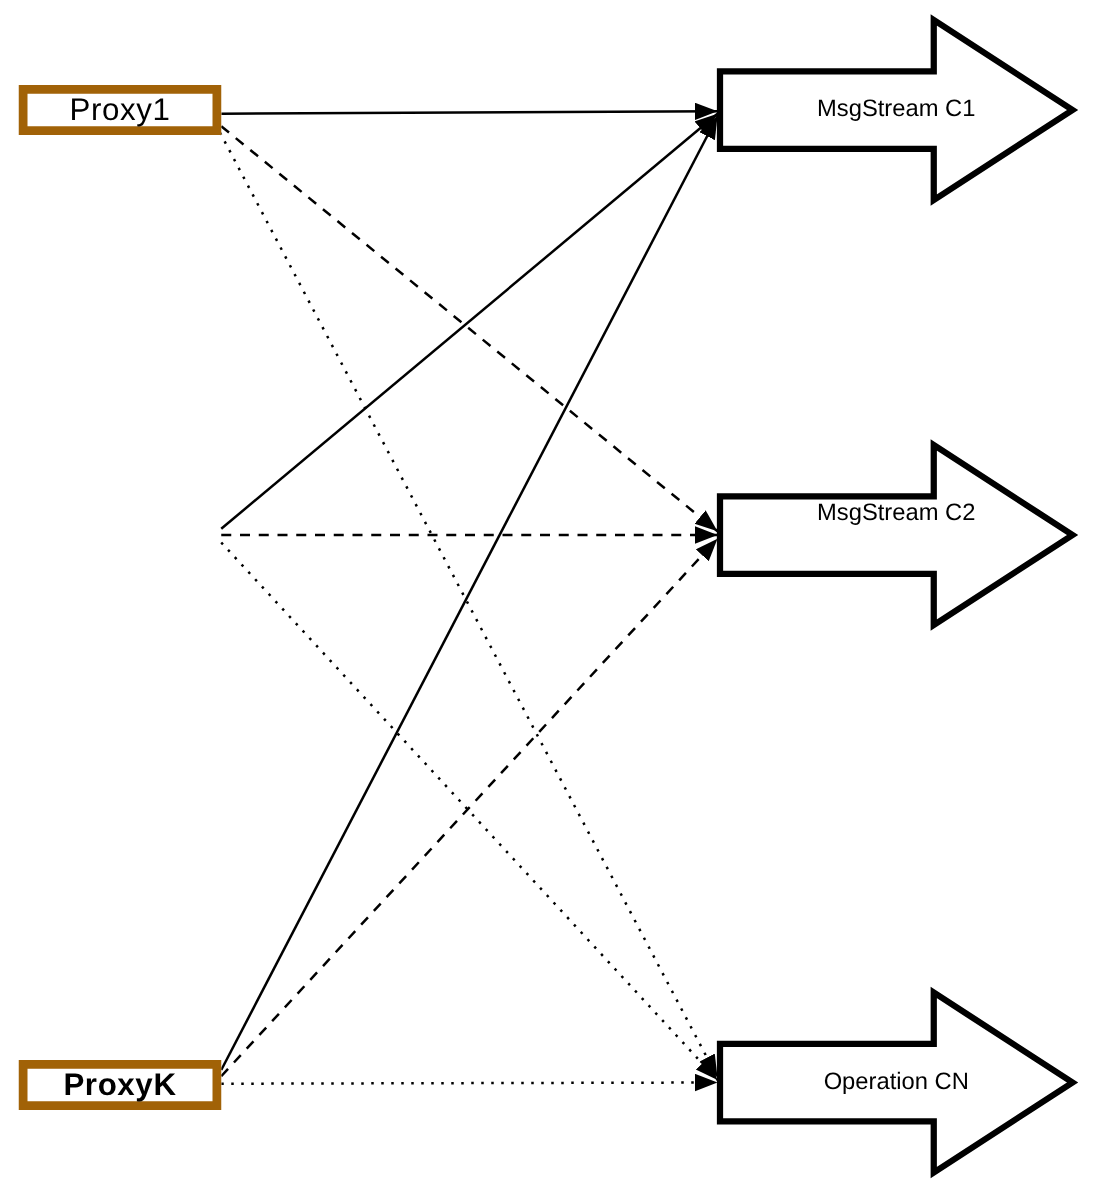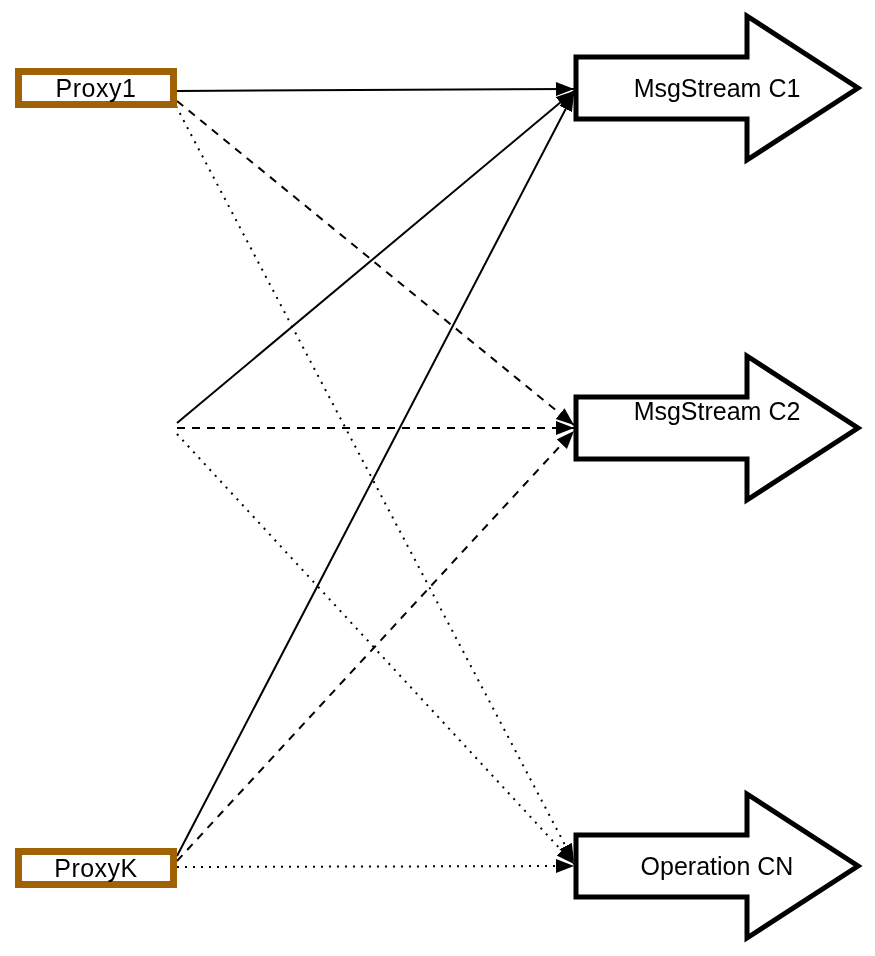--- a/index.html
+++ b/index.html
@@ -42,30 +42,30 @@
     border: 7px solid #a16207;
     background: #ffffff;
     display: flex;
     align-items: center;
     justify-content: center;
     font-size: 25px;
     letter-spacing: 0.5px;
   }
   .proxy-box.p1 { top: 68px; }
   .proxy-box.p2 { top: 408px; }
-  .proxy-box.pk { top: 848px; }
+  .proxy-box.pk { top: 848px; font-weight: bold; }
   .stream-label {
     position: absolute;
     left: 576px;
     width: 282px;
     height: 62px;
     display: flex;
     align-items: center;
     justify-content: center;
-    font-size: 25px;
+    font-size: 19px;
     white-space: nowrap;
     pointer-events: none;
   }
   .stream-label.c1 { top: 57px; }
   .stream-label.c2 { top: 380px; text-align: center; }
   .stream-label.cn { top: 835px; }
 </style>
 </head>
 <body>
 

